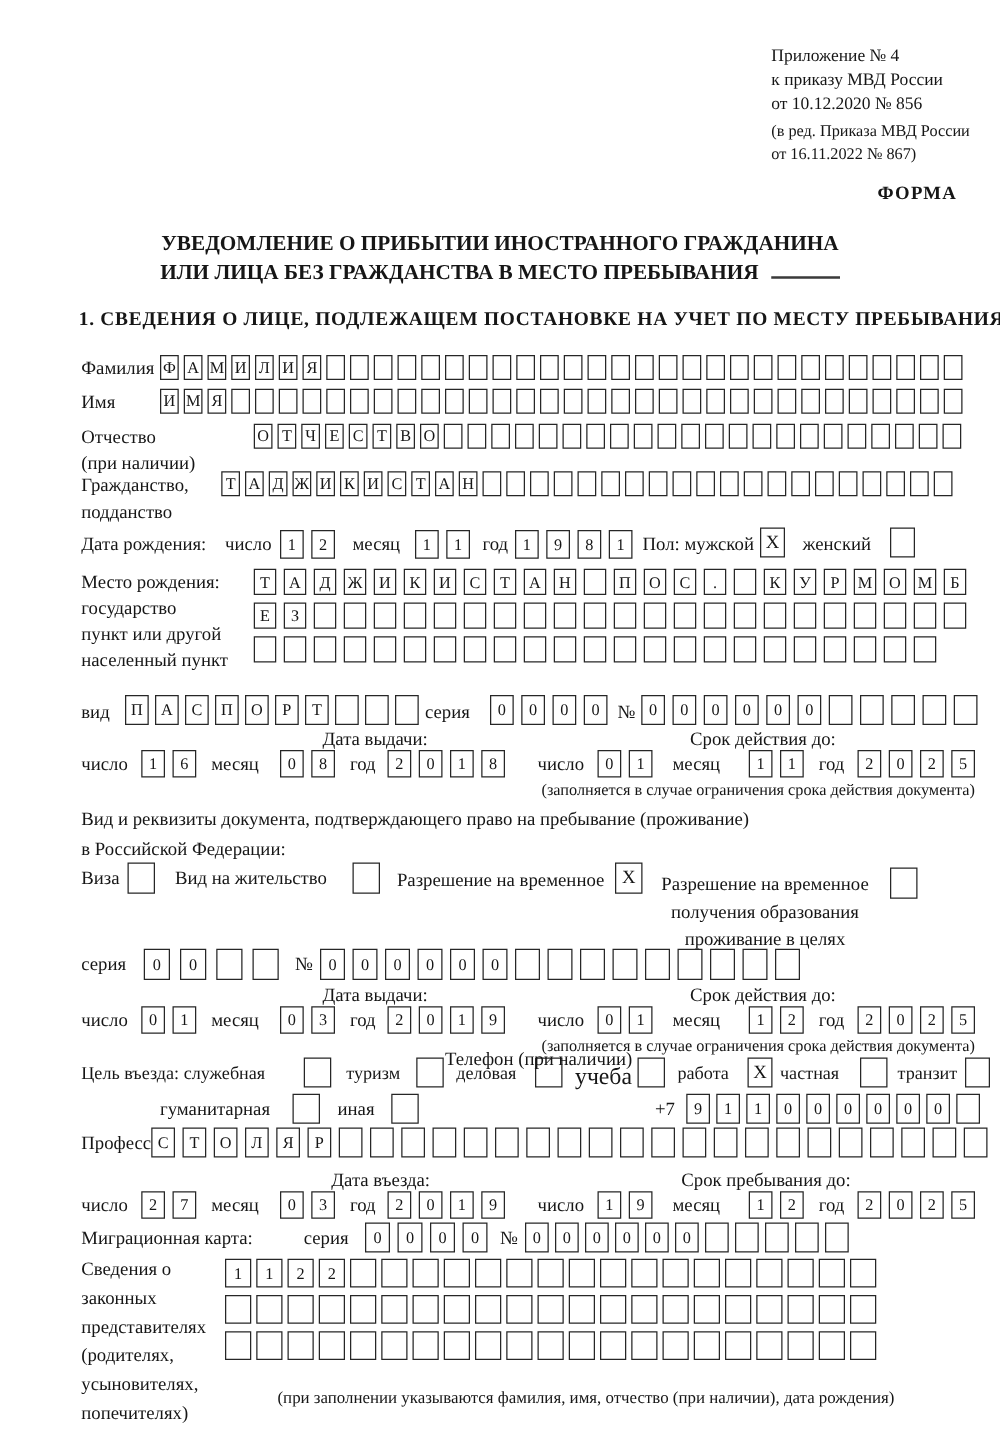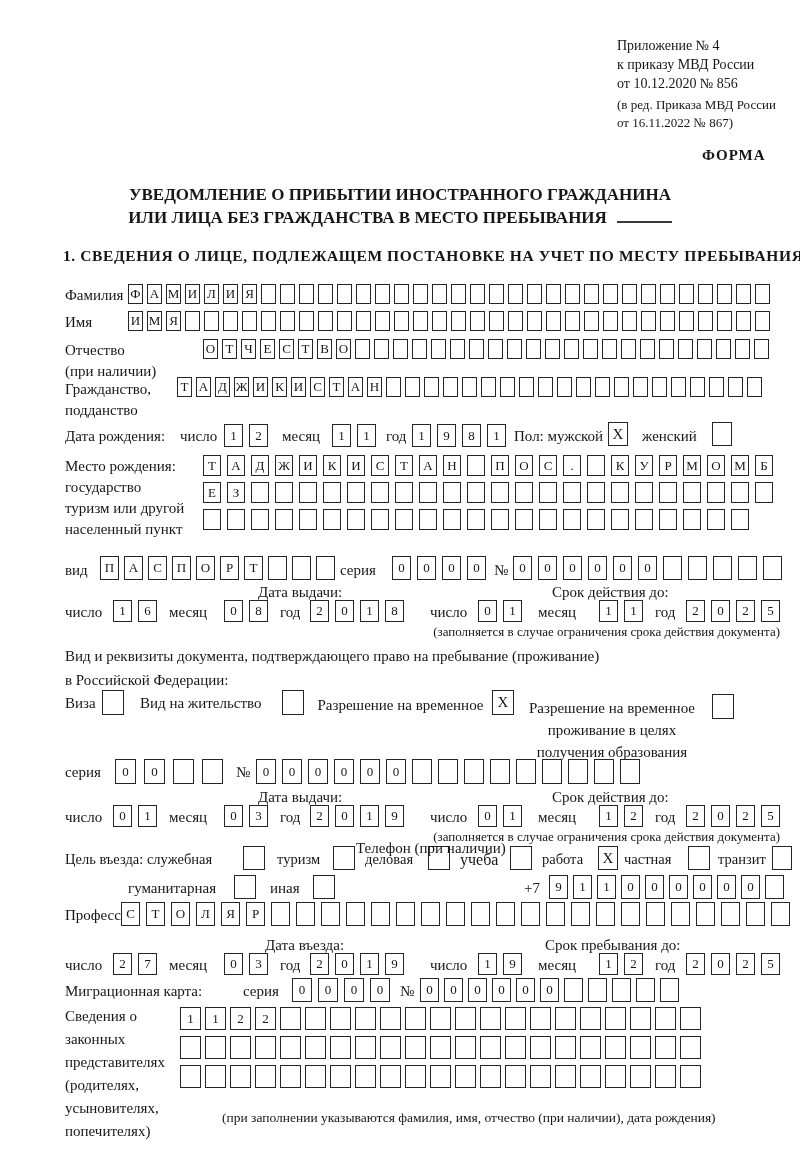--- a/index.html
+++ b/index.html
@@ -208,21 +208,21 @@
       <span class="cell">8</span>
       <span class="cell">1</span>
     </div>
   <div class="abs lbl" style="left:514px;top:428px;">Пол: мужской</div>
   <div class="cbox" style="left:608px;top:422px;width:20px;height:24px;">X</div>
   <div class="abs lbl" style="left:642px;top:428px;">женский</div>
   <div class="cbox" style="left:712px;top:422px;width:20px;height:24px;"></div>
 
   <div class="abs lbl" style="left:65px;top:458px;">Место рождения:</div>
   <div class="abs lbl" style="left:65px;top:479px;">государство</div>
-  <div class="abs lbl" style="left:65px;top:500px;">туризм или другой</div>
+  <div class="abs lbl" style="left:65px;top:500px;">пункт или другой</div>
   <div class="abs lbl" style="left:65px;top:521px;">населенный пункт</div>
   <div class="cells" style="left:203px;top:455px;--cw:18px;--ch:21px;--gap:6px;">
       <span class="cell">Т</span>
       <span class="cell">А</span>
       <span class="cell">Д</span>
       <span class="cell">Ж</span>
       <span class="cell">И</span>
       <span class="cell">К</span>
       <span class="cell">И</span>
       <span class="cell">С</span>
@@ -377,22 +377,22 @@
   <div class="abs lbl" style="left:65px;top:695px;">Виза</div>
   <div class="cbox" style="left:102px;top:690px;"></div>
   <div class="abs lbl" style="left:140px;top:695px;">Вид на жительство</div>
   <div class="cbox" style="left:282px;top:690px;"></div>
   <div class="abs wrapblock" style="left:313px;top:694px;width:175px;">
     <div>Разрешение на временное</div>
   </div>
   <div class="cbox" style="left:492px;top:690px;">X</div>
   <div class="abs wrapblock" style="left:524px;top:697px;width:176px;">
     <div>Разрешение на временное</div>
+    <div>получения образования</div>
     <div>проживание в целях</div>
-    <div>получения образования</div>
   </div>
   <div class="cbox" style="left:712px;top:694px;"></div>
 
   <div class="abs lbl" style="left:65px;top:764px;">серия</div>
   <div class="cells" style="left:115px;top:759px;--cw:21px;--ch:25px;--gap:8px;">
       <span class="cell">0</span>
       <span class="cell">0</span>
       <span class="cell"></span>
       <span class="cell"></span>
     </div>
@@ -455,21 +455,21 @@
     </div>
 
   <div class="abs note" style="left:340px;top:829px;width:440px;text-align:right;">(заполняется в случае ограничения срока действия документа)</div>
 
   <div class="abs" style="left:65px;top:851px;font-size:14.5px;">Цель въезда: служебная</div>
   <div class="cbox" style="left:243px;top:846px;width:22px;height:24px;"></div>
   <div class="abs" style="left:277px;top:851px;font-size:14.5px;">туризм</div>
   <div class="cbox" style="left:333px;top:846px;width:22px;height:24px;"></div>
   <div class="abs" style="left:365px;top:851px;font-size:14.5px;">деловая</div>
   <div class="cbox" style="left:428px;top:846px;width:22px;height:24px;"></div>
-  <div class="abs" style="left:460px;top:851px;font-size:16px;">учеба</div>
+  <div class="abs" style="left:460px;top:851px;font-size:19px;">учеба</div>
   <div class="cbox" style="left:510px;top:846px;width:22px;height:24px;"></div>
   <div class="abs" style="left:542px;top:851px;font-size:14.5px;">работа</div>
   <div class="cbox" style="left:598px;top:846px;width:20px;height:24px;">X</div>
   <div class="abs" style="left:624px;top:851px;font-size:14.5px;">частная</div>
   <div class="cbox" style="left:688px;top:846px;width:22px;height:24px;"></div>
   <div class="abs" style="left:718px;top:851px;font-size:14.5px;">транзит</div>
   <div class="cbox" style="left:772px;top:846px;width:20px;height:24px;"></div>
 
   <div class="abs lbl" style="left:128px;top:880px;">гуманитарная</div>
   <div class="cbox" style="left:234px;top:875px;width:22px;height:24px;"></div>

